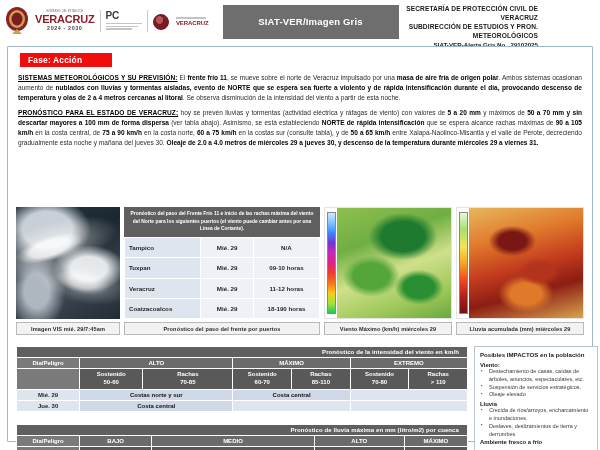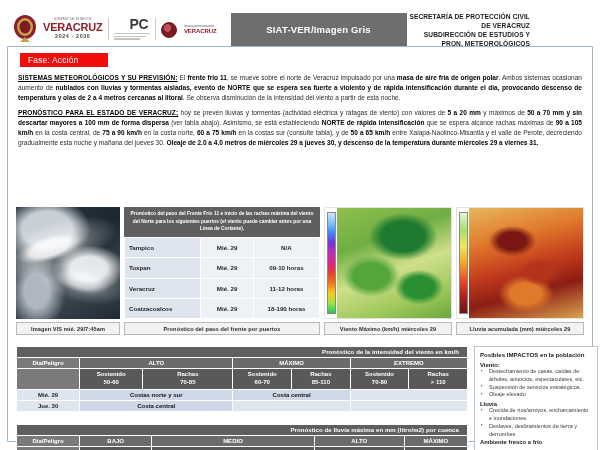--- a/index.html
+++ b/index.html
@@ -3,33 +3,33 @@
 <meta charset="utf-8">
 <style>
   html,body{margin:0;padding:0;}
   body{
     width:600px;height:450px;overflow:hidden;
     background:#ffffff;
     font-family:"Liberation Sans", sans-serif;
     color:#1a1a1a;
     -webkit-font-smoothing:antialiased;
   }
-  .page{position:relative;width:548px;height:450px;box-sizing:border-box;padding:8px;}
+  .page{position:relative;width:548px;height:450px;box-sizing:border-box;padding:0;}
 
   
   .header{display:flex;align-items:flex-start;height:44px;padding:3px 4px 0 4px;box-sizing:border-box;}
   .logos{display:flex;align-items:center;gap:5px;flex:0 0 auto;padding-top:3px;}
   .crest{width:26px;height:30px;display:block;}
   .ver-block{line-height:1;text-align:center;}
   .ver-small{font-size:2.6px;letter-spacing:.1px;color:#6b6b6b;white-space:nowrap;display:block;}
   .ver-word{font-size:11px;font-weight:bold;color:#8c1f28;letter-spacing:-.2px;display:block;}
   .ver-years{font-size:5.4px;font-weight:bold;color:#4a4a4a;letter-spacing:.6px;display:block;margin-top:1px;}
   .vdivider{width:1px;height:22px;background:#c8c8c8;}
   .pc-block{text-align:left;line-height:1;}
-  .pc-word{font-size:14px;font-weight:bold;color:#3b3b3b;letter-spacing:-.3px;display:block;margin-left:16px;}
+  .pc-word{font-size:10px;font-weight:bold;color:#3b3b3b;letter-spacing:-.3px;display:block;}
   .pc-sub{display:block;margin-top:2px;}
   .pc-sub i{display:block;height:1.6px;background:#c4c4c4;margin-bottom:1.3px;}
   .pcl1{width:36px}.pcl2{width:32px}.pcl3{width:26px}
   .seal{width:14px;height:14px;border-radius:50%;background:radial-gradient(circle at 40% 35%,#b5565f 0 30%,#7d1b24 31% 100%);border:1px solid #6d141c;display:inline-block;vertical-align:middle;}
   .vcz2{display:inline-block;vertical-align:middle;margin-left:3px;line-height:1;}
   .vcz2 .vl{display:block;height:1.5px;background:#c4c4c4;width:30px;margin-bottom:1.4px;}
   .vcz2 .vw{display:block;font-size:6px;font-weight:bold;color:#8c1f28;letter-spacing:-.1px;}
 
   .title-box{
     flex:0 0 auto;margin-left:14px;margin-top:2px;
@@ -45,21 +45,21 @@
   .agency .l4{font-size:6.2px;font-weight:bold;}
 
   
   .card{
     position:absolute;left:7px;top:46px;width:586px;height:396px;
     border:1px solid #9fb6c9;background:#ffffff;box-sizing:border-box;
     border-radius:1px;
   }
   .fase{
     margin:6px 0 0 12px;background:#f20d0d;color:#ffffff;
-    display:inline-block;padding:2px 30px 2px 8px;font-size:8.4px;font-weight:normal;letter-spacing:.2px;
+    display:inline-block;padding:2px 30px 2px 8px;font-size:8.4px;font-weight:bold;letter-spacing:.2px;
   }
 
   .para{margin:6px 10px 0 10px;font-size:6.55px;line-height:1.5;text-align:justify;color:#2b2b2b;}
   .para b{color:#000;}
   .lead{font-weight:bold;text-decoration:underline;color:#000;letter-spacing:.1px;}
 
   
   .media{position:absolute;left:8px;top:160px;width:570px;height:130px;display:flex;gap:4px;}
   .mcol{display:flex;flex-direction:column;}
   .sat{width:104px;height:112px;overflow:hidden;position:relative;background:#121a24;}

